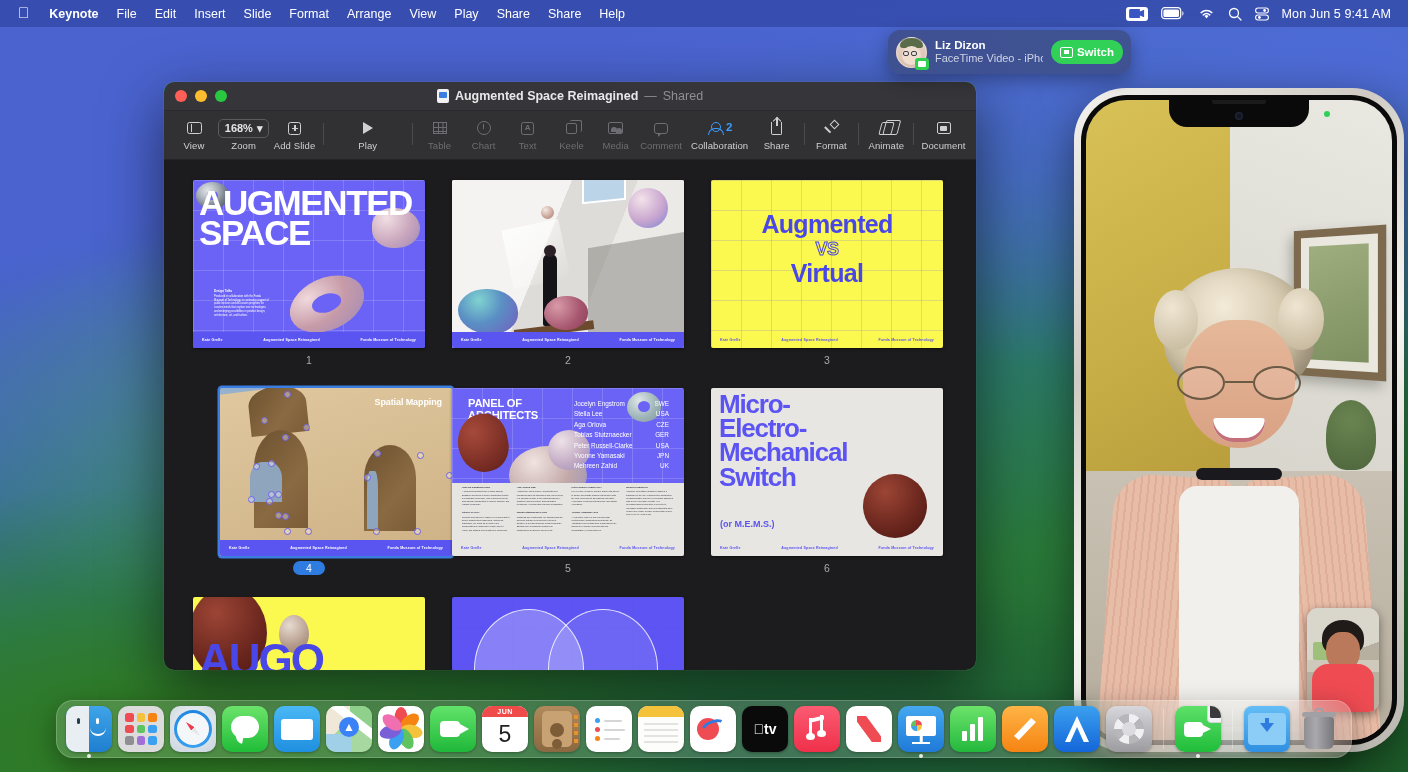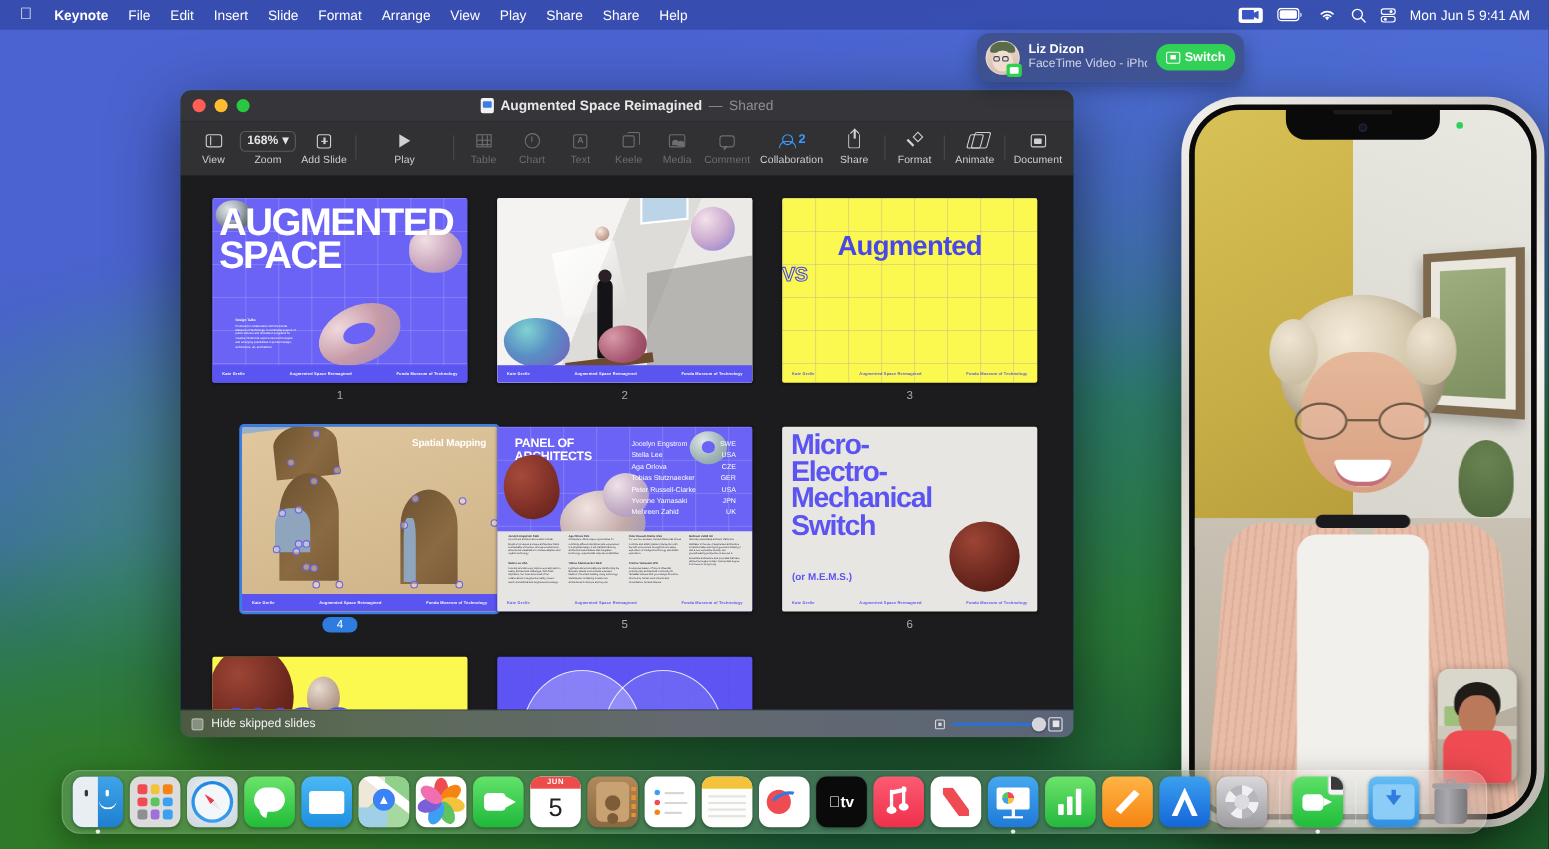--- a/index.html
+++ b/index.html
@@ -85,21 +85,21 @@
     border:none; border-radius:13px; height:24px; padding:0 9px;
     display:flex;align-items:center;gap:4px; cursor:pointer; flex:0 0 auto;
     font-family:"Liberation Sans",sans-serif;
   }
   .sw-ico{width:13px;height:11px;border:1.4px solid #fff;border-radius:2px;position:relative;}
   .sw-ico:after{content:"";position:absolute;left:3px;top:2px;width:5px;height:4px;background:#fff;}
 
   
   #keynote{
     position:absolute; left:164px; top:82px; width:812px; height:588px;
-    background:#0c4a6e; border-radius:10px; overflow:hidden;
+    background:#22c55e; border-radius:10px; overflow:hidden;
     box-shadow:0 20px 60px rgba(0,0,0,.55), 0 0 0 .5px rgba(255,255,255,.12);
     z-index:20; display:flex; flex-direction:column;
   }
   #kn-title{
     height:29px; background:#36363a; display:flex; align-items:center;
     position:relative; flex:0 0 auto;
     border-bottom:.5px solid #2a2a2d;
   }
   .traffic{display:flex;gap:8px;padding-left:11px;}
   .tl{width:12px;height:12px;border-radius:50%;}
@@ -237,21 +237,21 @@
   .s2 .p4{left:92px;bottom:18px;width:44px;height:34px;border-radius:52% 48% 50% 50%;
     background:radial-gradient(circle at 30% 30%,#d89aa8,#a6566f 60%,#8d3f58);}
 
   
   .s3{background:#fbf84f;}
   .s3 .g{position:absolute;inset:0;background-image:linear-gradient(rgba(110,100,230,.2) 1px,transparent 1px),
     linear-gradient(90deg,rgba(110,100,230,.2) 1px,transparent 1px);background-size:30px 30px;}
   .s3 .t1,.s3 .t3{position:absolute;left:0;right:0;text-align:center;color:#4a47e8;font-weight:bold;font-size:25px;letter-spacing:-.7px;}
   .s3 .t1{top:30px;}
   .s3 .t3{top:79px;}
-  .s3 .t2{position:absolute;left:0;right:0;top:59px;text-align:left;font-size:18px;font-weight:bold;
+  .s3 .t2{position:absolute;left:0;right:0;top:59px;text-align:center;font-size:18px;font-weight:bold;
     color:transparent;-webkit-text-stroke:1px #4a47e8;letter-spacing:-.5px;}
 
   
   .s4{background:linear-gradient(160deg,#7e9cc0 0%,#90a9c7 30%,#c9b391 60%,#d9c49b 100%);overflow:hidden;}
   .s4 .sky{position:absolute;inset:0;background:linear-gradient(200deg,#7fa1c7 0%,#9fb6cf 45%,#b9c6d4 70%);}
   .s4 .wall{position:absolute;left:-10px;top:-8px;width:270px;height:190px;background:linear-gradient(170deg,#e0c79e,#cdb185);
     transform:rotate(-7deg);}
   .s4 .arch{position:absolute;background:linear-gradient(130deg,#6d5230,#8a6a42 60%,#7a5c38);border-radius:50% 50% 0 0 / 38% 38% 0 0;}
   .s4 .a1{left:29px;top:-2px;width:58px;height:48px;transform:rotate(-6deg);}
   .s4 .a2{left:34px;top:42px;width:54px;height:98px;}
@@ -773,20 +773,21 @@
           </div>
         </div>
         <div class="slide-num">2</div>
       </div>
 
       <div class="slide-cell">
         <div class="thumb s3">
           <div class="g"></div>
           <div class="t1">Augmented</div>
           <div class="t2">VS</div>
+          <div class="t3">Virtual</div>
           <div class="sl-foot onyellow">
             <span>Kate Grelle</span>
             <span>Augmented Space Reimagined</span>
             <span>Funda Museum of Technology</span>
           </div>
         </div>
         <div class="slide-num">3</div>
       </div>
 
       <div class="slide-cell">
@@ -929,31 +930,20 @@
           <div class="sl-grid dark" style="opacity:.5"></div>
           <div class="el e1"></div>
           <div class="el e2"></div>
 
         </div>
       </div>
 
     </div>
   </div>
 
-  <div id="kn-foot">
-    <div class="chk"></div>
-    <div class="lab">Hide skipped slides</div>
-    <div class="zoomslider">
-      <div class="zs-small"></div>
-      <div class="zs-track">
-          <div class="zs-knob"></div>
-        </div>
-      <div class="zs-big"></div>
-    </div>
-  </div>
 </div>
 
 <div id="iphone">
   <div class="inner">
     <div class="screen">
       <div class="room">
         <div class="wallL"></div>
           <div class="wallR"></div>
           <div class="floor"></div>
         <div class="frame">

